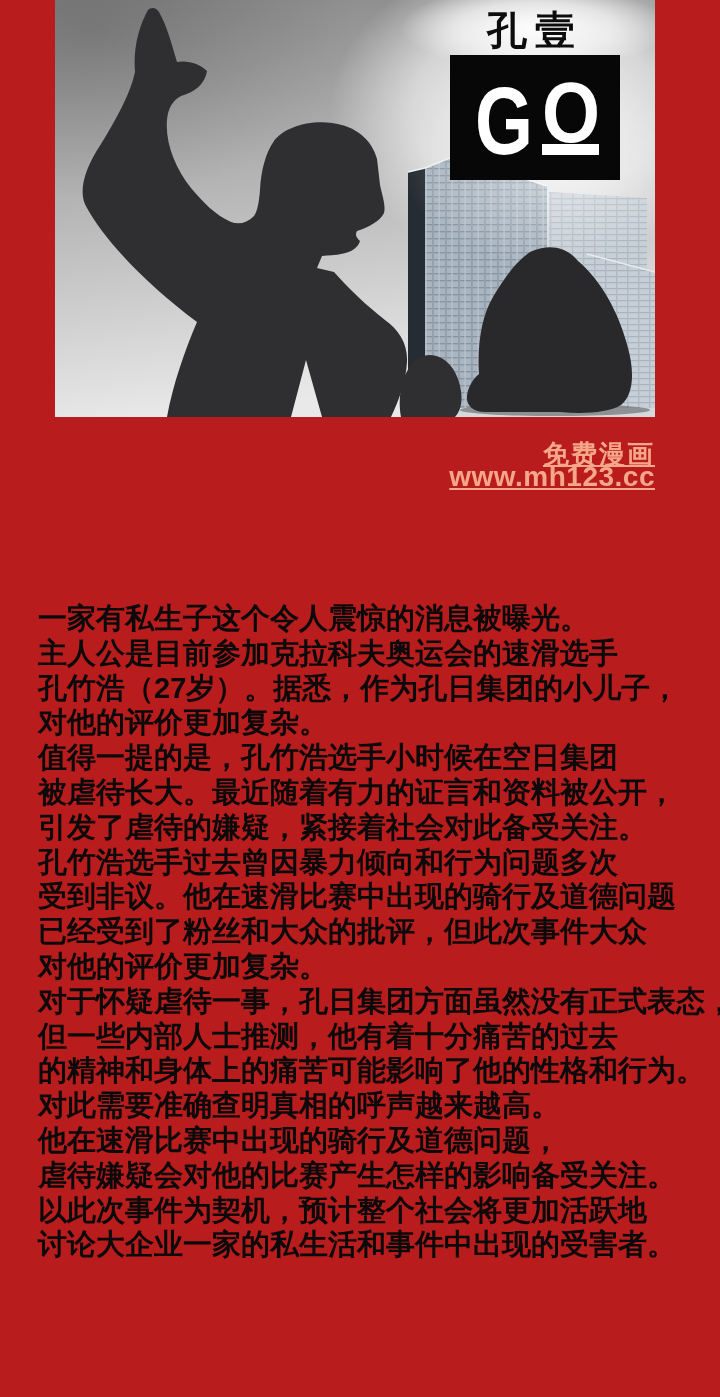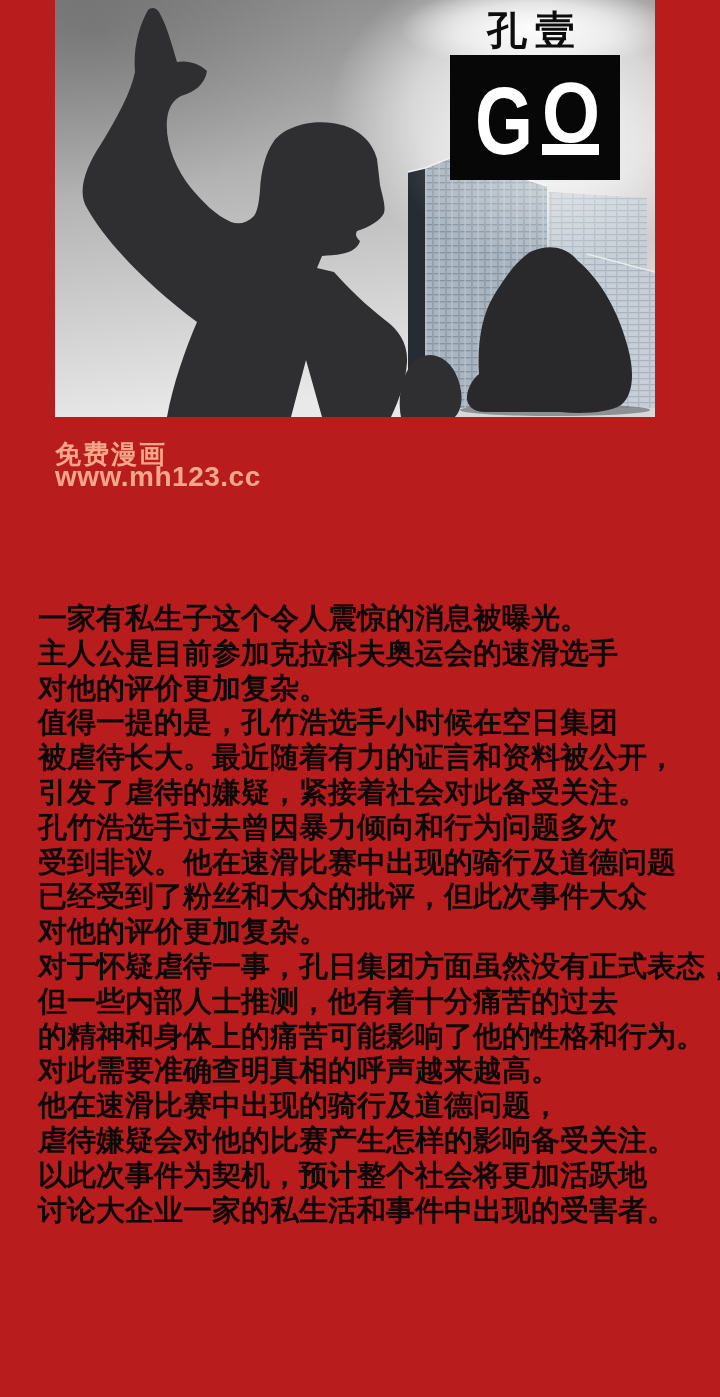--- a/index.html
+++ b/index.html
@@ -9,21 +9,21 @@
     overflow: hidden;
     font-family: "Liberation Sans", sans-serif;
   }
   .page { position: relative; width: 720px; height: 1397px; background: #b91c1c; }
 
   .hero { position: absolute; left: 55px; top: 0; width: 600px; height: 417px; }
   .hero svg { display: block; }
 
   .watermark {
     position: absolute; left: 55px; top: 443px; width: 600px;
-    text-align: left; color: #f5a78a; font-weight: bold;
+    text-align: right; color: #f5a78a; font-weight: bold; text-decoration: underline;
   }
   .wm1 { font-size: 26px; line-height: 23px; letter-spacing: 2px; }
   .wm2 { font-size: 28px; line-height: 21px; letter-spacing: 0.5px; }
 
   .article {
     position: absolute; left: 38px; top: 601px; width: 682px;
     color: #0a0a0a; font-size: 29px; line-height: 34.8px; font-weight: 600;
   }
   .article .line { white-space: nowrap; }
 </style>
@@ -113,20 +113,21 @@
   </div>
 
   <div class="watermark">
     <div class="wm1">免费漫画</div>
     <div class="wm2">www.mh123.cc</div>
   </div>
 
   <div class="article">
     <div class="line">一家有私生子这个令人震惊的消息被曝光。</div>
     <div class="line">主人公是目前参加克拉科夫奥运会的速滑选手</div>
+    <div class="line">孔竹浩（27岁）。据悉，作为孔日集团的小儿子，</div>
     <div class="line">对他的评价更加复杂。</div>
     <div class="line">值得一提的是，孔竹浩选手小时候在空日集团</div>
     <div class="line">被虐待长大。最近随着有力的证言和资料被公开，</div>
     <div class="line">引发了虐待的嫌疑，紧接着社会对此备受关注。</div>
     <div class="line">孔竹浩选手过去曾因暴力倾向和行为问题多次</div>
     <div class="line">受到非议。他在速滑比赛中出现的骑行及道德问题</div>
     <div class="line">已经受到了粉丝和大众的批评，但此次事件大众</div>
     <div class="line">对他的评价更加复杂。</div>
     <div class="line">对于怀疑虐待一事，孔日集团方面虽然没有正式表态，</div>
     <div class="line">但一些内部人士推测，他有着十分痛苦的过去</div>

